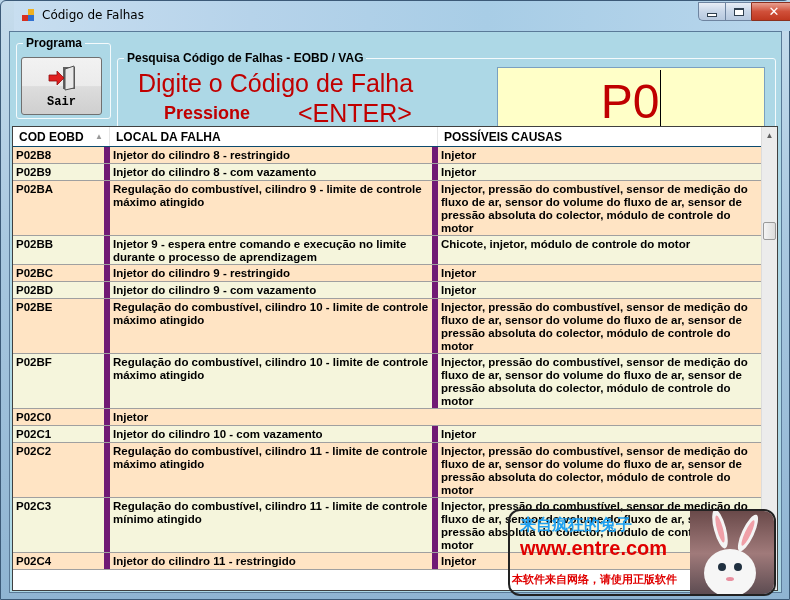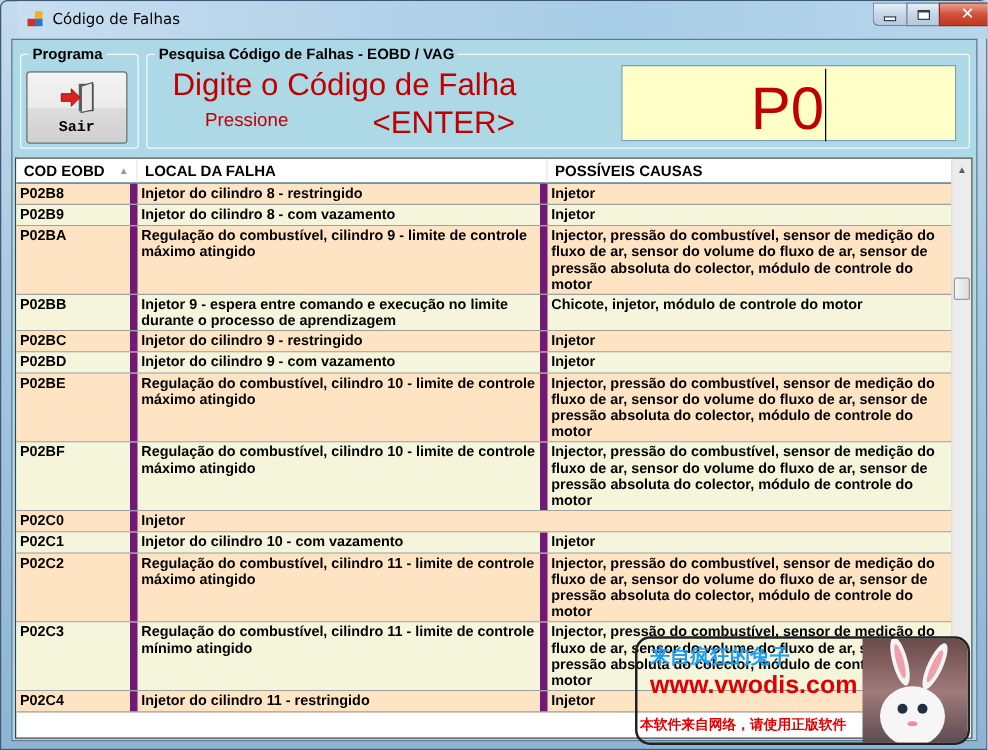--- a/index.html
+++ b/index.html
@@ -45,38 +45,38 @@
     border: 1px solid #5a7a98;
   }
   fieldset.group {
     position: absolute; border: 1px solid #f4fafc; border-radius: 3px;
   }
   .group-label {
     position: absolute; top: -8px; left: 6px; background: #add8e6;
     padding: 0 3px; font-size: 12px; font-weight: bold; color: #000;
   }
   .grp-programa { left: 6px; top: 11px; width: 95px; height: 76px; padding-left: 41px; }
-  .grp-pesquisa { left: 107px; top: 11px; width: 659px; height: 76px; }
+  .grp-pesquisa { left: 107px; top: 26px; width: 659px; height: 76px; }
   .sair-btn {
     position: absolute; left: 4px; top: 13px; width: 81px; height: 58px;
     border: 1px solid #707070; border-radius: 3px;
     background: linear-gradient(180deg, #f2f2f2 0%, #ebebeb 50%, #dddddd 51%, #cfcfcf 100%);
     cursor: pointer;
   }
   .sair-icon { position: absolute; left: 25px; top: 7px; width: 32px; height: 26px; }
   .sair-label {
     position: absolute; left: 0; width: 100%; top: 37px; text-align: center;
     font-size: 12px; font-weight: bold; color: #000; font-family: Liberation Mono, monospace;
   }
   .prompt-main {
     position: absolute; left: 20px; top: 10px; font-size: 25px; color: #c00000;
     white-space: nowrap;
   }
   .prompt-press {
-    position: absolute; left: 46px; top: 44px; font-size: 15px; font-weight: normal; color: #c00000;
+    position: absolute; left: 46px; top: 44px; font-size: 18px; font-weight: bold; color: #c00000;
   }
   .prompt-enter {
     position: absolute; left: 180px; top: 40px; font-size: 25px; color: #c00000;
   }
   .code-input {
     position: absolute; left: 379px; top: 8px; width: 268px; height: 61px;
     background: #ffffc8; border: 1px solid #7aa0c0;
     font-size: 48px; color: #c00000; text-align: center;
     font-family: "Liberation Sans", sans-serif;
     padding-top: 2px;
@@ -254,21 +254,21 @@
         <div class="scroll-up">▲</div>
         <div class="scroll-thumb"></div>
         <div class="scroll-down">▼</div>
       </div>
     </div>
   </div>
 </div>
 
 <div class="watermark">
   <div class="wm-line1">来自疯狂的兔子</div>
-  <div class="wm-line2">www.vwodis.com</div>
+  <div class="wm-line2">www.entre.com</div>
   <div class="wm-line3">本软件来自网络，请使用正版软件</div>
   <div class="wm-img">
     <svg viewBox="0 0 84 85" width="84" height="85">
       <ellipse cx="30" cy="18" rx="6" ry="20" fill="#f4f4f4" transform="rotate(-15 30 18)"></ellipse>
       <ellipse cx="30" cy="18" rx="3" ry="14" fill="#f0a0a8" transform="rotate(-15 30 18)"></ellipse>
       <ellipse cx="58" cy="22" rx="6" ry="20" fill="#f4f4f4" transform="rotate(25 58 22)"></ellipse>
       <ellipse cx="58" cy="22" rx="3" ry="14" fill="#f0a0a8" transform="rotate(25 58 22)"></ellipse>
       <ellipse cx="40" cy="62" rx="26" ry="24" fill="#f6f6f6"></ellipse>
       <circle cx="32" cy="56" r="4" fill="#203040"></circle>
       <circle cx="48" cy="56" r="4" fill="#203040"></circle>

